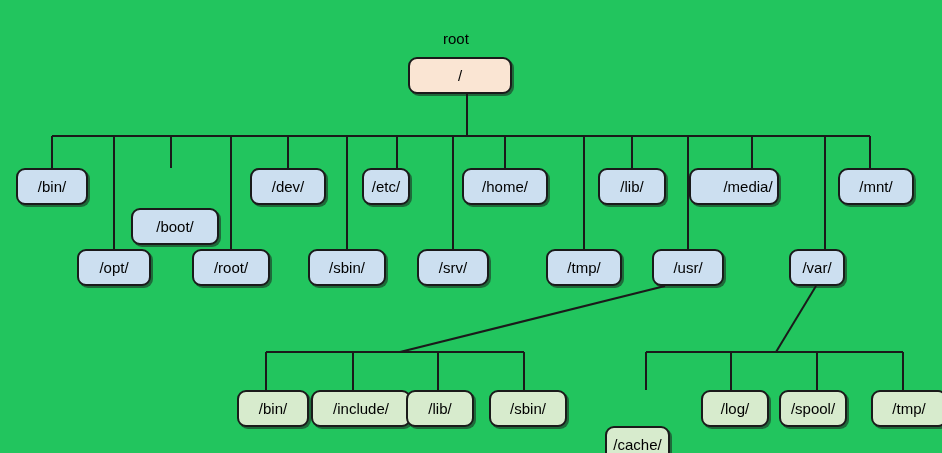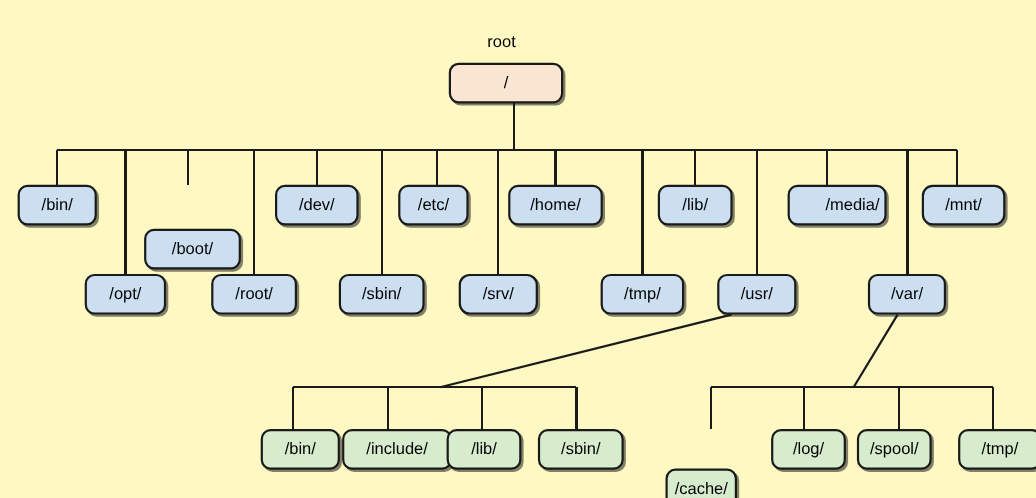--- a/index.html
+++ b/index.html
@@ -7,21 +7,21 @@
     padding: 0;
     background: #ffffff;
   }
   body {
     font-family: "Liberation Sans", sans-serif;
   }
   #diagram-root {
     position: relative;
     width: 942px;
     height: 453px;
-    background: #fef9c3;
+    background: #22c55e;
     overflow: hidden;
   }
   #edge-layer {
     position: absolute;
     left: 0;
     top: 0;
     width: 942px;
     height: 453px;
   }
   .node {
@@ -87,32 +87,32 @@
       <line x1="816" y1="286" x2="776" y2="352" stroke="#1a1a1a" stroke-width="2"></line>
     </svg>
 
   <div class="caption" style="left: 443px; top: 30px;">root</div>
 
   <div id="node-layer">
       <div class="node root-node" style="left: 408px; top: 57px; width: 104px; height: 37px;">/</div>
       <div class="node blue-node" style="left: 16px; top: 168px; width: 72px; height: 37px;">/bin/</div>
       <div class="node blue-node" style="left: 131px; top: 168px; width: 88px; height: 37px; margin-top: 40px;">/boot/</div>
       <div class="node blue-node" style="left: 250px; top: 168px; width: 76px; height: 37px;">/dev/</div>
-      <div class="node blue-node" style="left: 362px; top: 168px; width: 64px; height: 37px;">/etc/</div>
+      <div class="node blue-node" style="left: 362px; top: 168px; width: 48px; height: 37px;">/etc/</div>
       <div class="node blue-node" style="left: 462px; top: 168px; width: 86px; height: 37px;">/home/</div>
       <div class="node blue-node" style="left: 598px; top: 168px; width: 68px; height: 37px;">/lib/</div>
-      <div class="node blue-node" style="left: 716px; top: 168px; width: 90px; height: 37px; padding-left: 28px;">/media/</div>
+      <div class="node blue-node" style="left: 689px; top: 168px; width: 90px; height: 37px; padding-left: 28px;">/media/</div>
       <div class="node blue-node" style="left: 838px; top: 168px; width: 76px; height: 37px; border-radius: 10px;">/mnt/</div>
       <div class="node blue-node" style="left: 77px; top: 249px; width: 74px; height: 37px;">/opt/</div>
       <div class="node blue-node" style="left: 192px; top: 249px; width: 78px; height: 37px;">/root/</div>
       <div class="node blue-node" style="left: 308px; top: 249px; width: 78px; height: 37px;">/sbin/</div>
       <div class="node blue-node" style="left: 417px; top: 249px; width: 72px; height: 37px; border-radius: 10px;">/srv/</div>
       <div class="node blue-node" style="left: 546px; top: 249px; width: 76px; height: 37px;">/tmp/</div>
       <div class="node blue-node" style="left: 652px; top: 249px; width: 72px; height: 37px;">/usr/</div>
-      <div class="node blue-node" style="left: 789px; top: 249px; width: 71px; height: 37px;">/var/</div>
+      <div class="node blue-node" style="left: 789px; top: 249px; width: 56px; height: 37px;">/var/</div>
       <div class="node green-node" style="left: 237px; top: 390px; width: 72px; height: 37px;">/bin/</div>
       <div class="node green-node" style="left: 311px; top: 390px; width: 100px; height: 37px;">/include/</div>
       <div class="node green-node" style="left: 406px; top: 390px; width: 68px; height: 37px;">/lib/</div>
       <div class="node green-node" style="left: 489px; top: 390px; width: 78px; height: 37px;">/sbin/</div>
       <div class="node green-node" style="left: 605px; top: 390px; width: 65px; height: 37px; margin-top: 36px;">/cache/</div>
       <div class="node green-node" style="left: 701px; top: 390px; width: 68px; height: 37px;">/log/</div>
       <div class="node green-node" style="left: 779px; top: 390px; width: 68px; height: 37px;">/spool/</div>
       <div class="node green-node" style="left: 871px; top: 390px; width: 76px; height: 37px;">/tmp/</div>
     </div>
 

